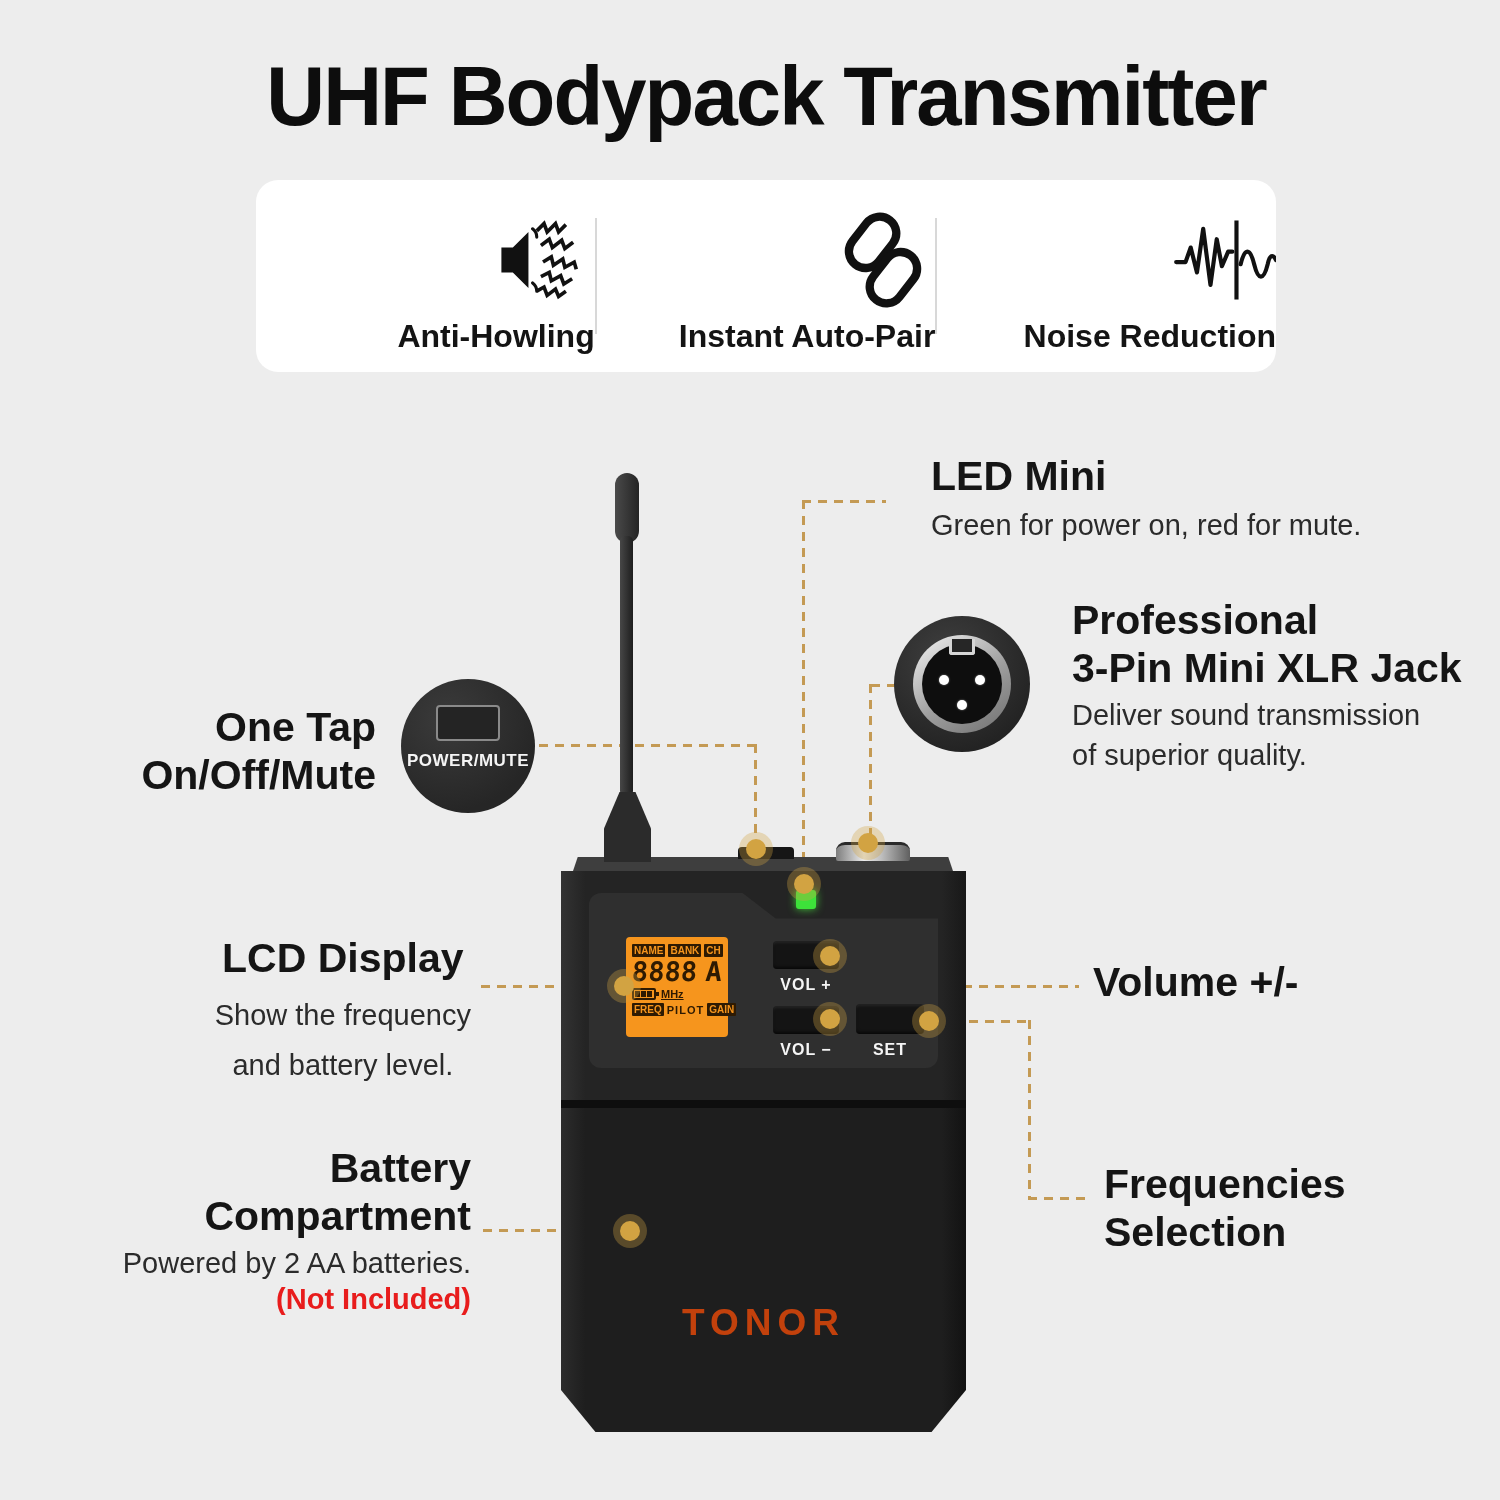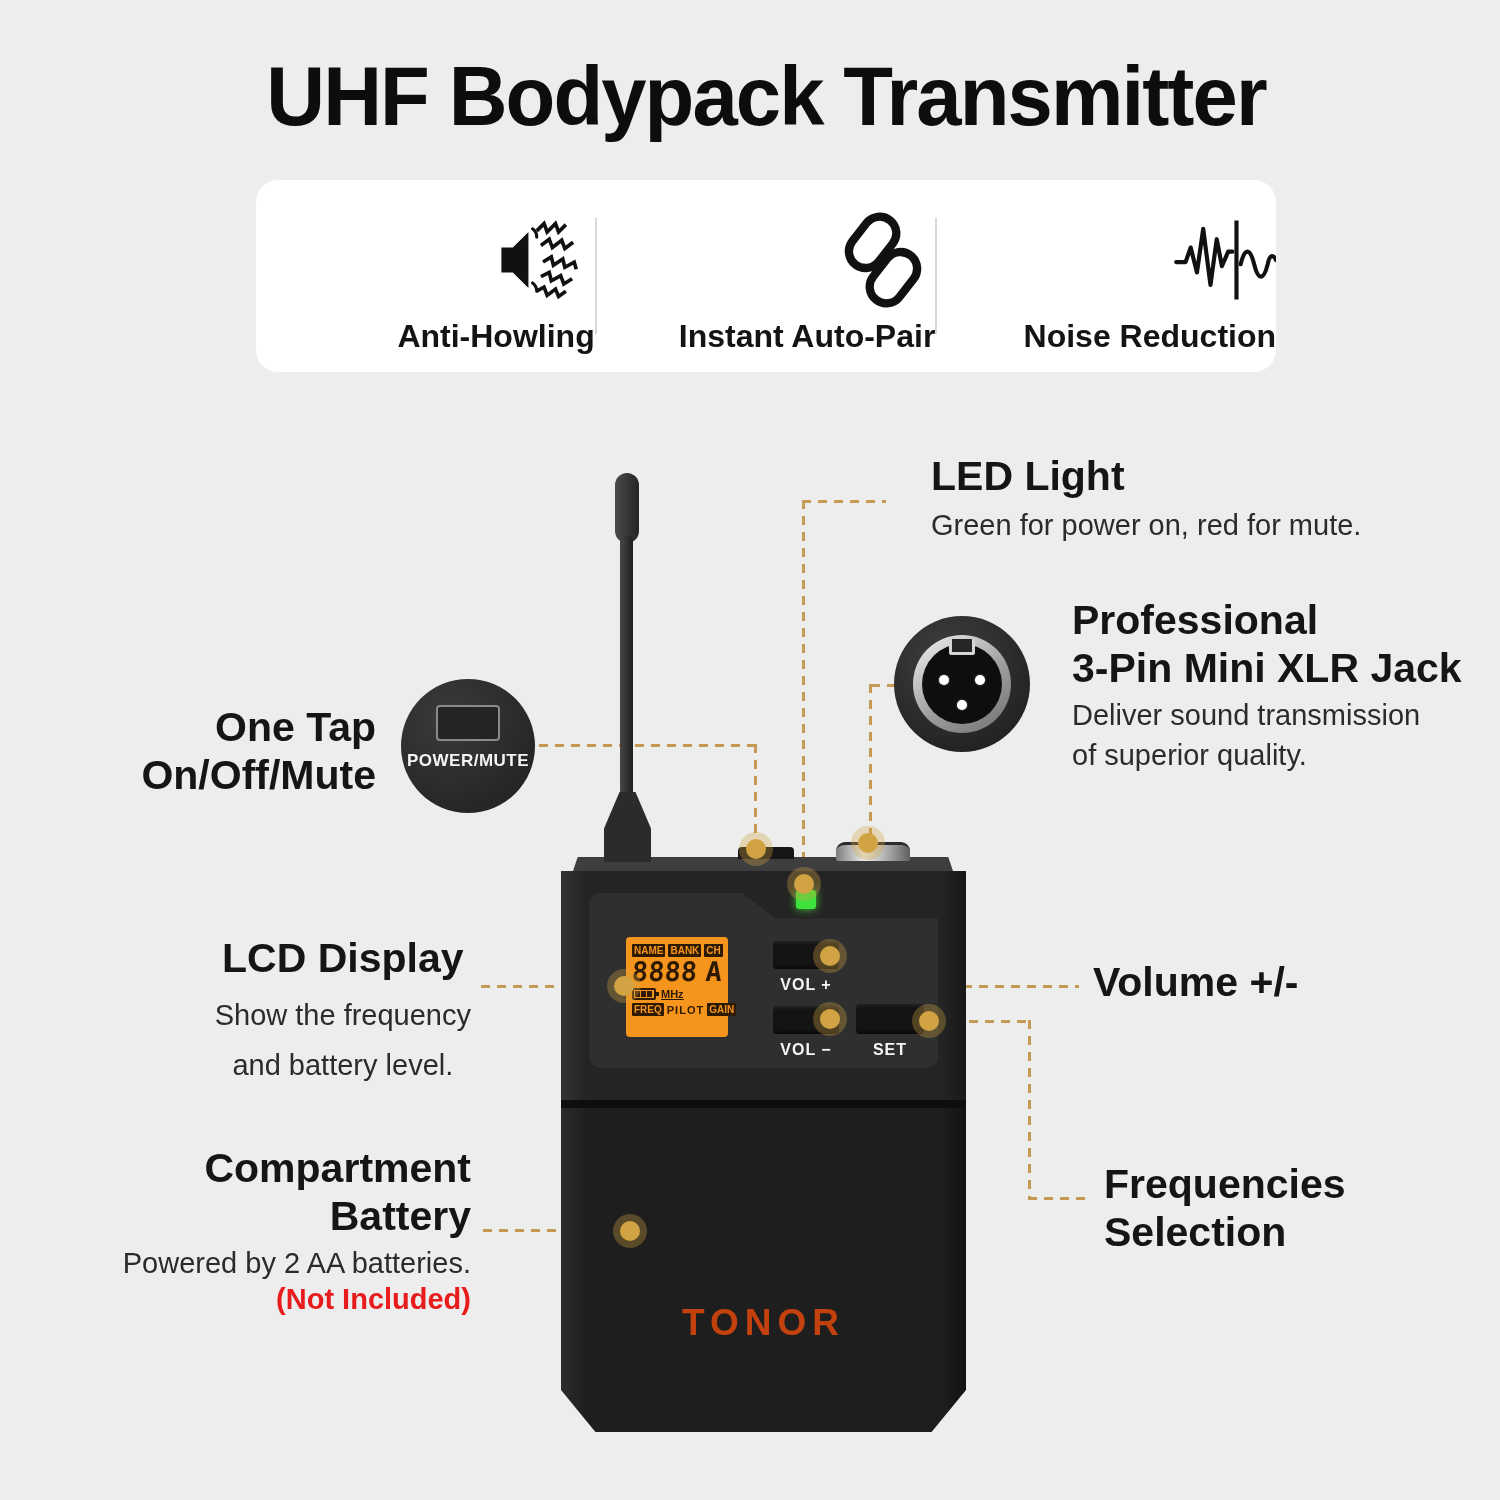--- a/index.html
+++ b/index.html
@@ -238,21 +238,21 @@
   <div class="xlr-circle">
     <div class="xlr-ring"></div>
     <div class="xlr-inner"></div>
     <div class="xlr-notch"></div>
     <div class="pin" style="left:45px;top:59px;"></div>
     <div class="pin" style="left:81px;top:59px;"></div>
     <div class="pin" style="left:63px;top:84px;"></div>
   </div>
 
   <div class="t-led">
-    <div class="h1">LED Light</div>
+    <div class="h1">LED Mini</div>
     <div class="p1">Green for power on, red for mute.</div>
   </div>
 
   <div class="t-xlr">
     <div class="h1">Professional</div>
     <div class="h1">3-Pin Mini XLR Jack</div>
     <div class="p1">Deliver sound transmission</div>
     <div class="p1">of superior quality.</div>
   </div>
 
@@ -265,22 +265,22 @@
     <div class="h1">LCD Display</div>
     <div class="p1">Show the frequency</div>
     <div class="p1">and battery level.</div>
   </div>
 
   <div class="t-vol">
     <div class="h1">Volume +/-</div>
   </div>
 
   <div class="t-batt">
+    <div class="h1">Battery</div>
     <div class="h1">Compartment</div>
-    <div class="h1">Battery</div>
     <div class="p1">Powered by 2 AA batteries.</div>
     <div class="note">(Not Included)</div>
   </div>
 
   <div class="t-freq">
     <div class="h1">Frequencies</div>
     <div class="h1">Selection</div>
   </div>
 
 </div>

